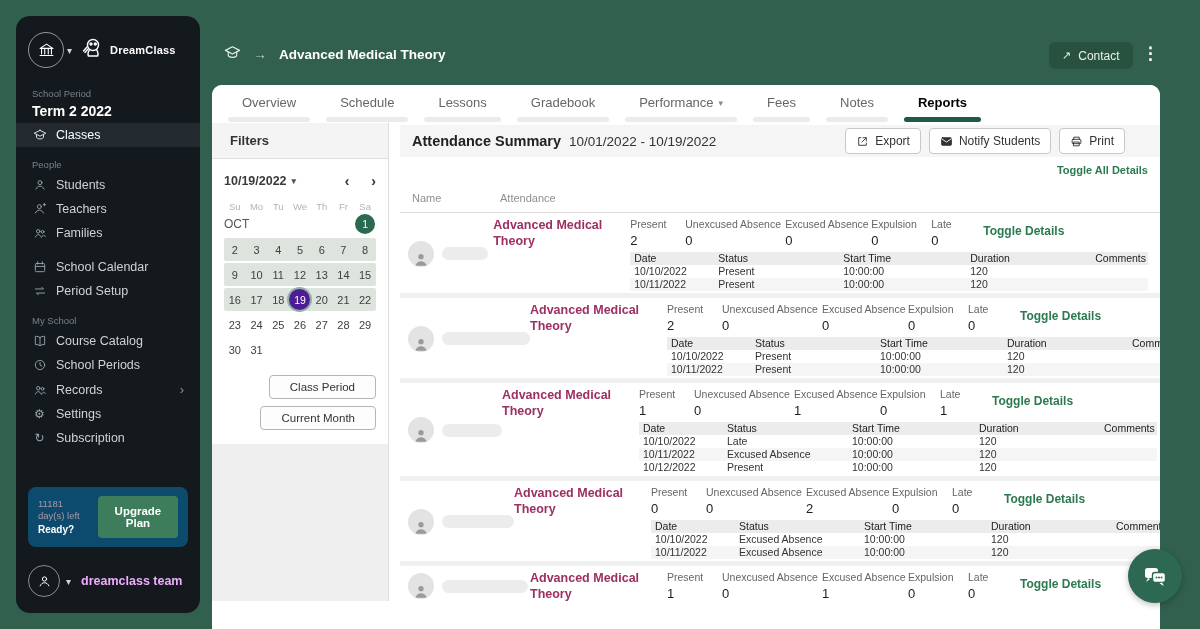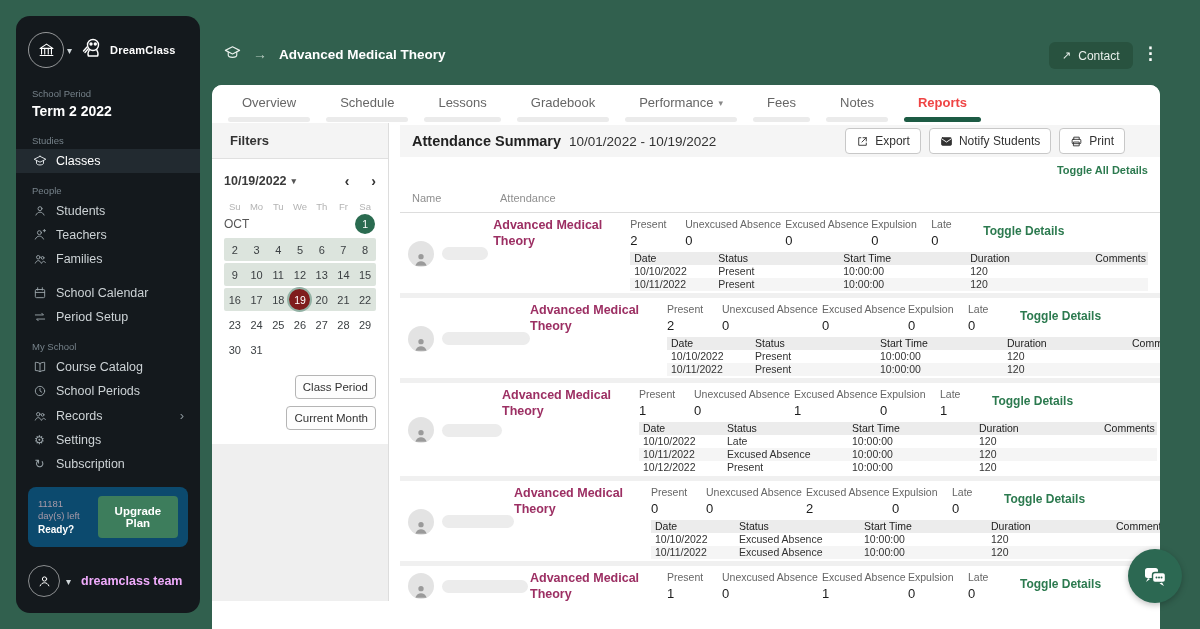--- a/index.html
+++ b/index.html
@@ -51,21 +51,21 @@
     cursor:pointer; letter-spacing:0; }
 
   
   .card { position:absolute; left:212px; top:85px; width:948px; height:584px; background:#fff;
     border-radius:10px 10px 0 0; overflow:hidden; }
 
   .tabs { height:38px; display:flex; align-items:flex-start; padding:10px 0 0 30px; gap:44px; background:#fff; }
   .tab { position:relative; font-size:13px; color:#666; cursor:pointer; padding-bottom:12px; display:flex; gap:5px; align-items:center; }
   .tab::after { content:""; position:absolute; left:-14px; right:-14px; bottom:0; height:5px;
     background:#ebebeb; border-radius:3px; }
-  .tab.active { color:#ef4444; font-weight:bold; }
+  .tab.active { color:#000000; font-weight:bold; }
   .tab.active::after { background:#1d5b44; }
   .tab-caret { font-size:9px; color:#888; }
 
   
   .filters { position:absolute; left:0; top:38px; width:176px; height:478px; background:#efefef; }
   .filters-band { height:36px; background:#f4f4f4; border-bottom:1px solid #e0e0e0;
     display:flex; align-items:center; padding-left:18px; font-size:13px; font-weight:bold; color:#333; }
   .cal-card { background:#fff; padding:14px 12px 14px; }
   .cal-daterow { display:flex; align-items:center; font-size:12.5px; font-weight:bold; color:#3b3b3b; }
   .cal-datecaret { font-size:9px; margin-left:5px; color:#555; }
@@ -73,24 +73,24 @@
   .cal-nav span { cursor:pointer; }
   .cal-weekdays { display:grid; grid-template-columns:repeat(7,1fr); margin-top:12px; }
   .cal-weekdays span { font-size:9.5px; color:#b3b3b3; text-align:center; }
   .cal-monthrow { display:grid; grid-template-columns:1fr 21.7px; align-items:center; height:24px; }
   .cal-month { font-size:12px; color:#555; }
   .cal-week { display:grid; grid-template-columns:repeat(7,1fr); height:23px; margin-top:2px; border-radius:2px; }
   .cal-week.hl { background:#dce4dd; }
   .cal-day { display:flex; align-items:center; justify-content:center; font-size:11px; color:#3c4043; cursor:pointer; }
   .daynum { display:flex; align-items:center; justify-content:center; width:20px; height:20px; }
   .day-start { background:#2a6b50; color:#fff; border-radius:50%; font-size:10.5px; }
-  .day-selected { background:#7f1d1d; color:#fff; border-radius:50%; width:21px; height:21px;
+  .day-selected { background:#4c1d95; color:#fff; border-radius:50%; width:21px; height:21px;
     box-shadow:0 0 0 2px #93b2a5; font-size:10.5px; }
   .cal-buttons { display:flex; flex-direction:column; align-items:flex-end; gap:7px; margin-top:14px; }
-  .cal-btn { background:#fdfdfd; border:1px solid #b5b5b5; border-radius:4px; padding:5px 7px;
+  .cal-btn { background:#fdfdfd; border:1px solid #b5b5b5; border-radius:4px; padding:5px 20px;
     font-size:11.5px; color:#333; cursor:pointer; font-family:inherit; }
 
   .gutter { position:absolute; left:176px; top:38px; width:12px; height:478px; background:#fff;
     border-left:1px solid #ddd; }
 
   
   .main { position:absolute; left:188px; top:40px; width:760px; height:478px; background:#fff; overflow:hidden; }
   .report-band { height:32px; background:#f5f5f5; display:flex; align-items:center; padding:0 35px 0 12px; }
   .report-title { font-size:14.5px; font-weight:bold; color:#222; }
   .report-range { font-size:13.5px; color:#333; margin-left:8px; }
@@ -155,21 +155,20 @@
               <path d="M7 11l-3.5 4M8 13l-3 3.5"></path>
             </svg>
         </span>
         <span class="logo-name">DreamClass</span>
       </div>
     </div>
 
     <div class="sb-label">School Period</div>
     <div class="sb-term">Term 2 2022</div>
 
-    <div class="sb-label">Studies</div>
     <div class="sb-item active">
       <span class="sb-ico">
         <svg width="14" height="14" viewBox="0 0 24 24">
             <path d="M12 4L2 9l10 5 10-5-10-5z"></path>
             <path d="M6 11.5V16c0 1.4 2.7 2.8 6 2.8s6-1.4 6-2.8v-4.5"></path>
           </svg>
       </span>
       <span>Classes</span>
     </div>
 

